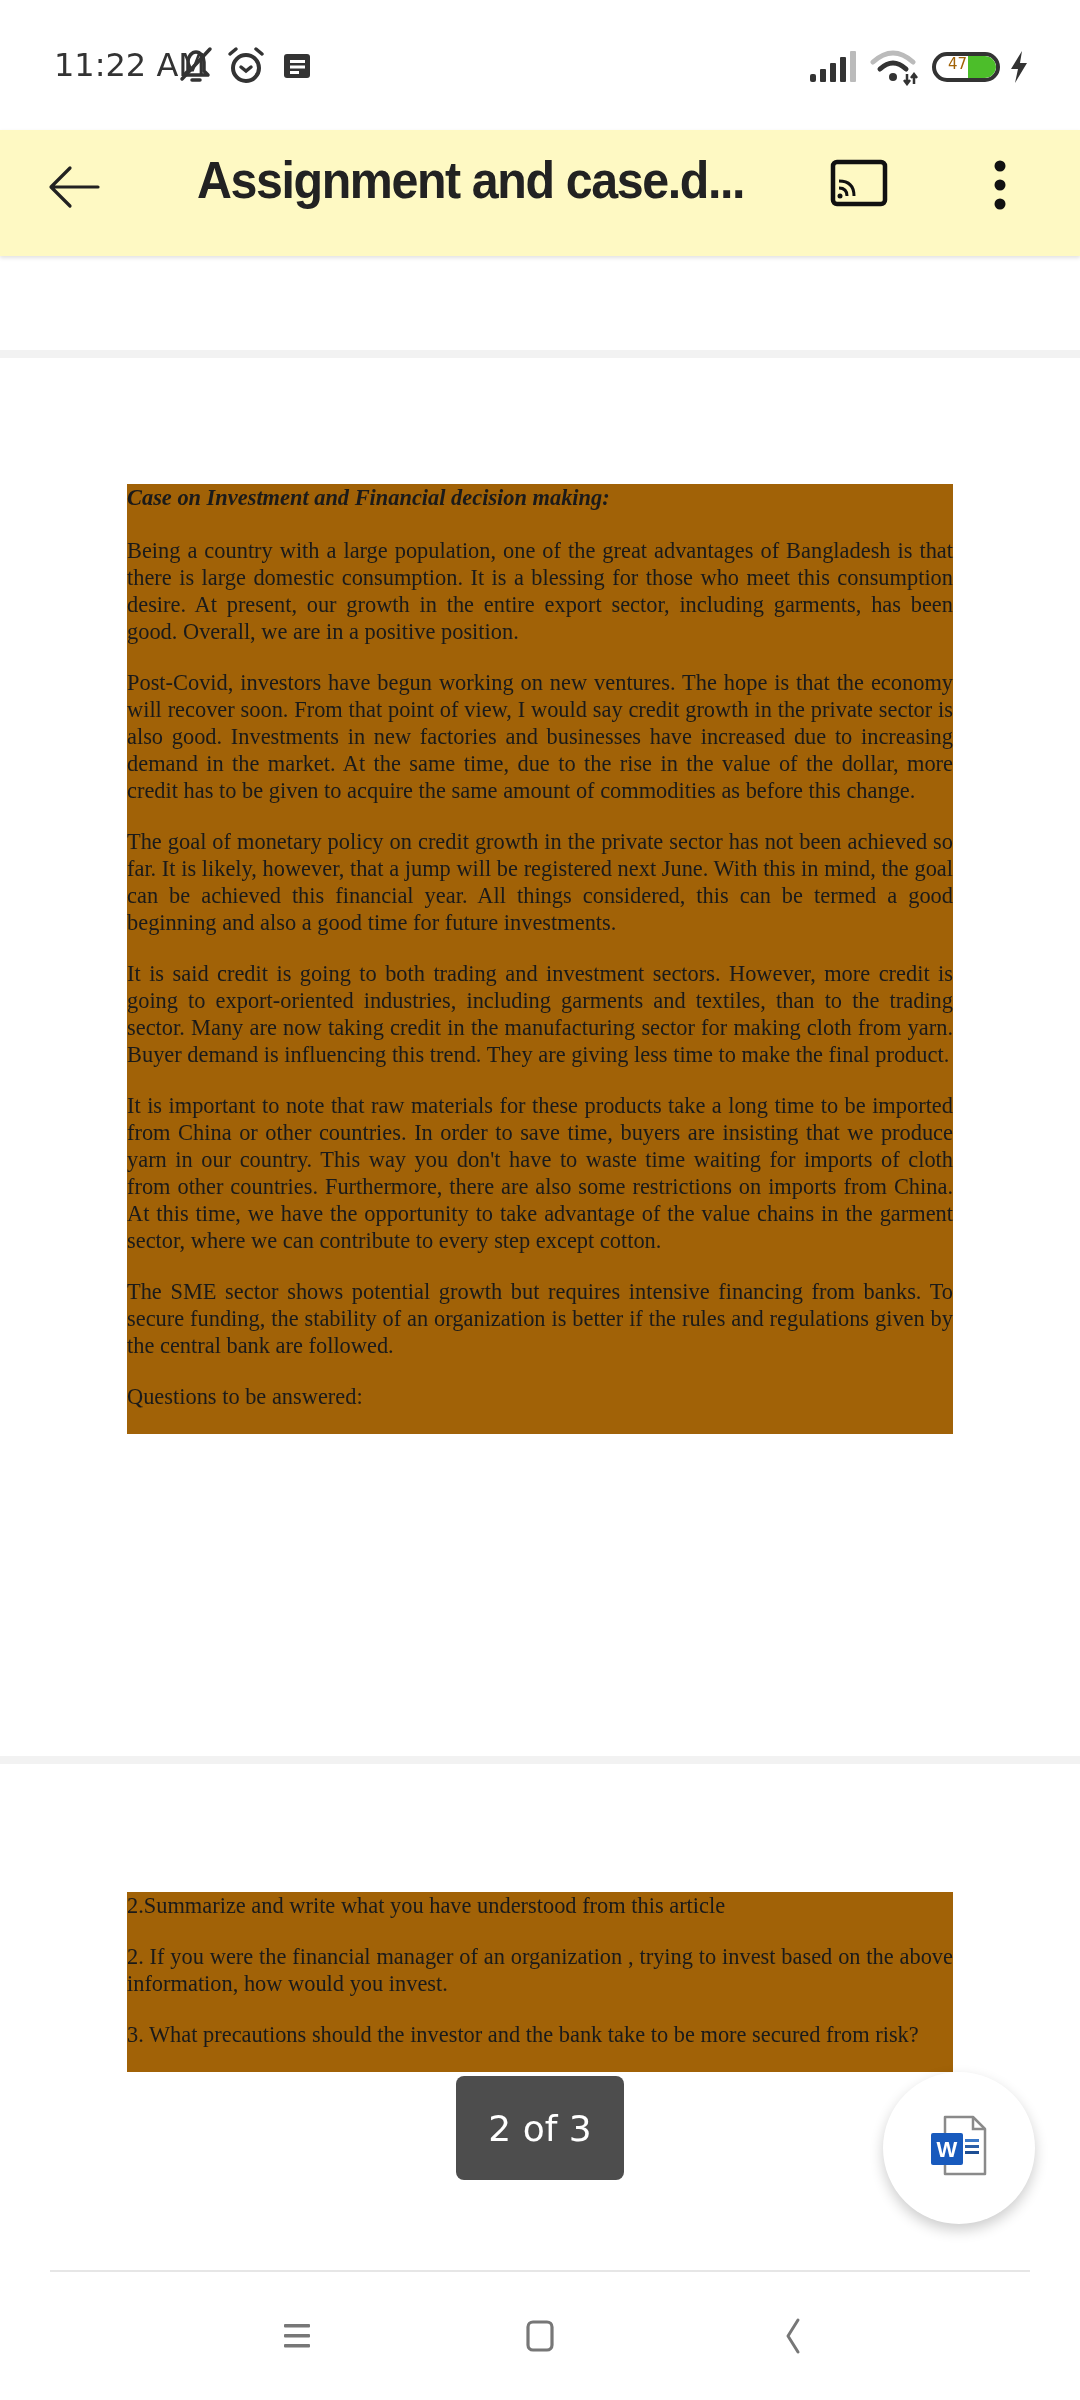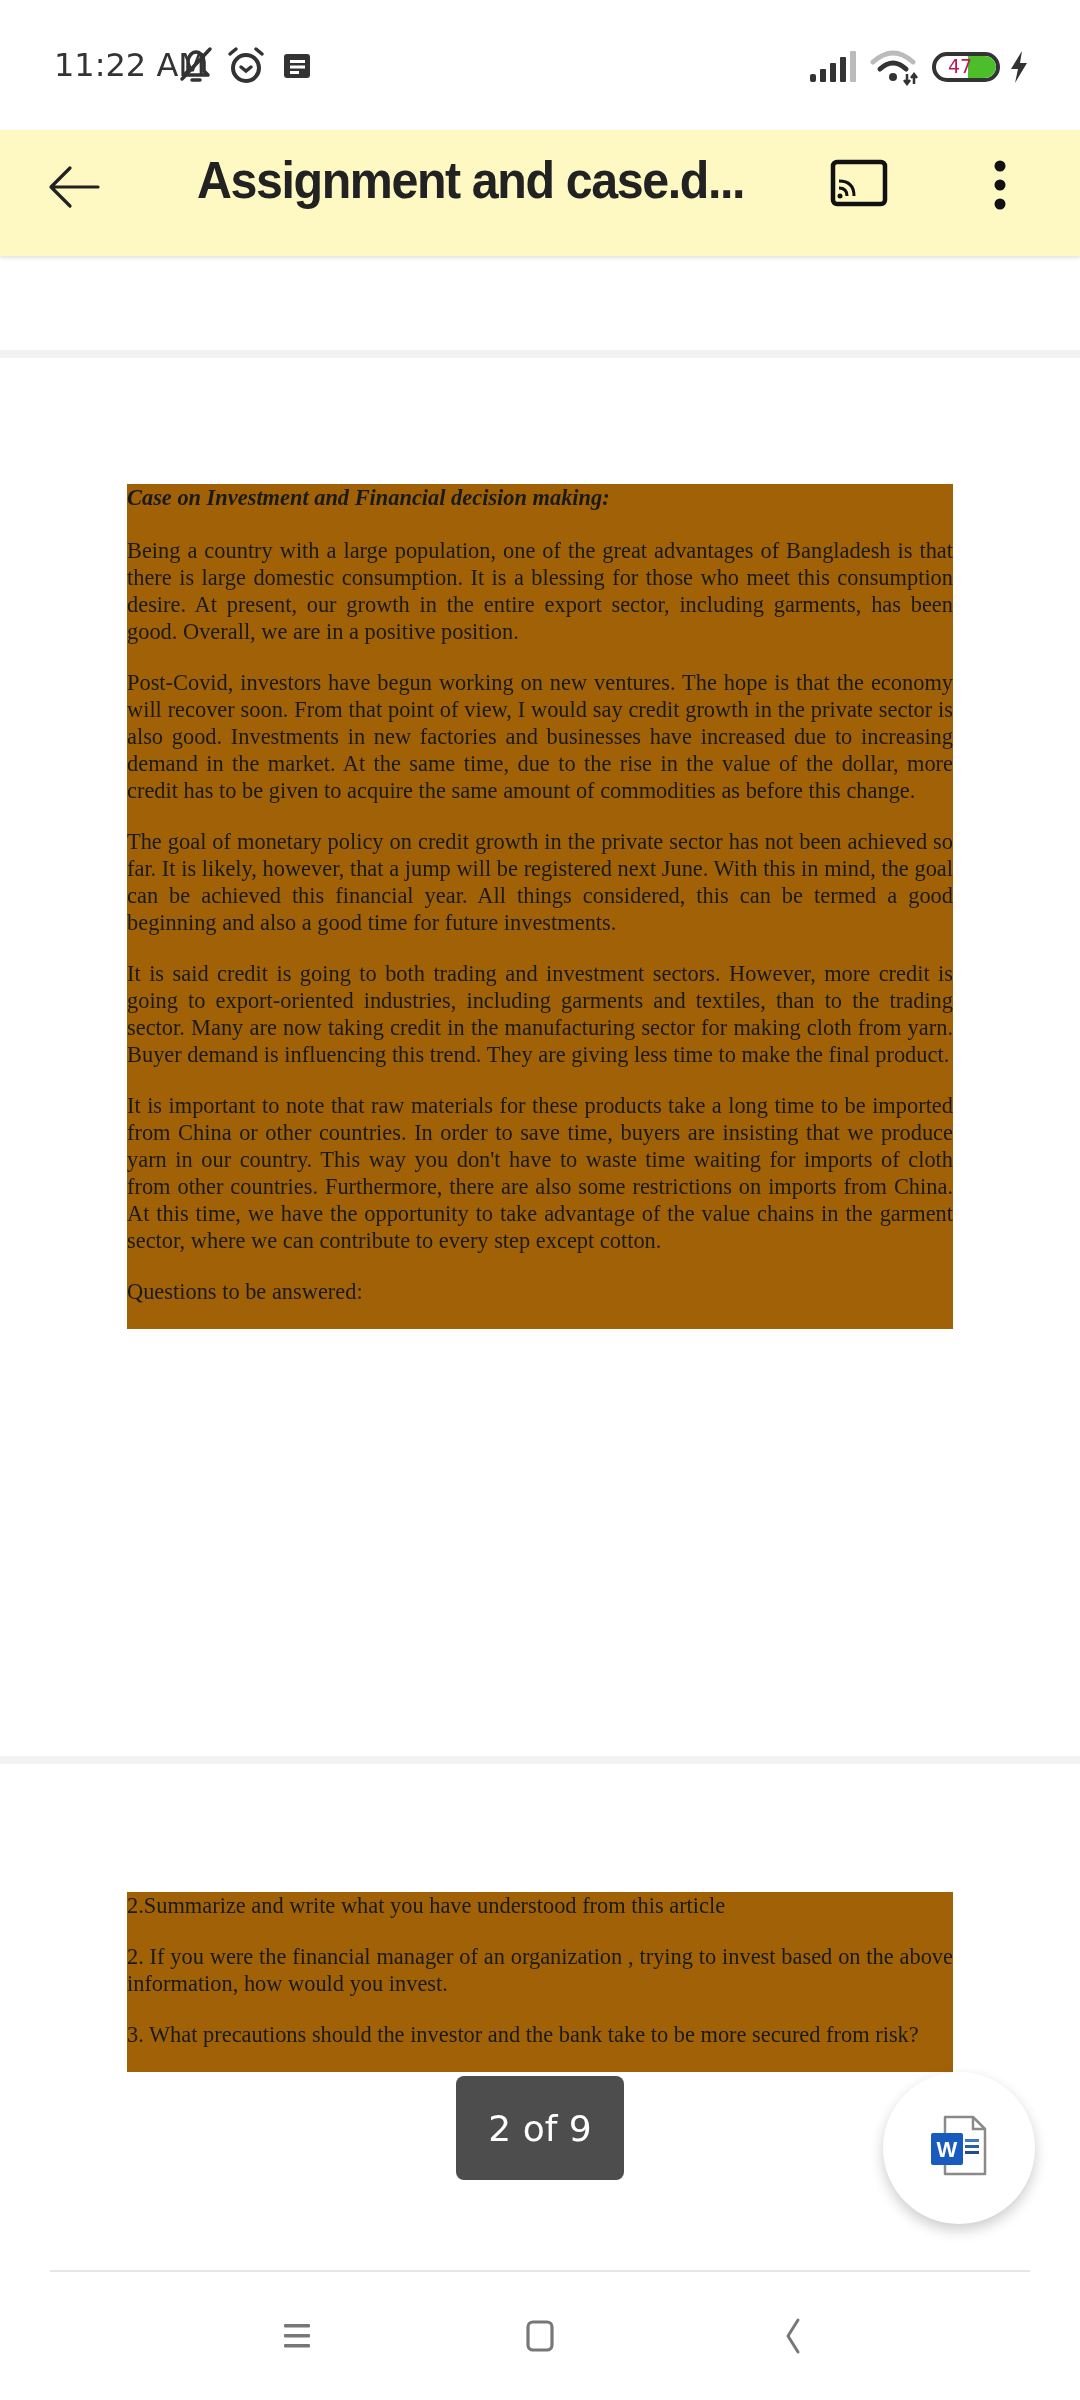--- a/index.html
+++ b/index.html
@@ -10,21 +10,21 @@
   .status-bar { position: absolute; left: 0; top: 0; width: 1080px; height: 130px; padding-left: 11px; }
   .status-time { position: absolute; left: 54px; top: 46px; font-family: "DejaVu Sans", sans-serif; font-size: 32px; color: #333; letter-spacing: 0px; }
   .sb-icon { position: absolute; top: 45px; }
   .sb-bell { left: 176px; }
   .sb-alarm { left: 225px; }
   .sb-note { left: 282px; top: 52px; }
   .sb-signal { left: 808px; top: 50px; }
   .sb-wifi { left: 870px; top: 48px; }
   .battery { position: absolute; left: 932px; top: 52px; width: 68px; height: 30px; border: 4px solid #333; border-radius: 16px; overflow: hidden; background: #fff; }
   .battery-fill { position: absolute; top: 0; bottom: 0; right: 0; background: #4cbe2a; border-radius: 0 12px 12px 0; }
-  .battery-text { position: absolute; left: 12px; top: -1px; font-family: "DejaVu Sans", sans-serif; font-size: 19px; color: #be185d; z-index: 2; }
+  .battery-text { position: absolute; left: 12px; top: -1px; font-family: "DejaVu Sans", sans-serif; font-size: 15px; color: #a16207; z-index: 2; }
   .sb-bolt { left: 1008px; top: 50px; }
 
   
   .app-bar { position: absolute; left: 0; top: 130px; width: 1080px; height: 126px; background: #fef9c3; box-shadow: 0 2px 4px rgba(0,0,0,0.12); z-index: 3; }
   .back-btn { position: absolute; left: 46px; top: 26px; width: 60px; height: 60px; }
   .doc-title { position: absolute; left: 197px; top: 20px; font-family: "Liberation Sans", sans-serif; font-weight: bold; font-size: 52px; color: #222; letter-spacing: -1.5px; white-space: nowrap; transform: scaleX(0.93); transform-origin: left center; }
   .cast-btn { position: absolute; left: 830px; top: 24px; width: 58px; height: 58px; }
   .more-btn { position: absolute; left: 985px; top: 20px; width: 30px; height: 70px; }
 
   
@@ -140,33 +140,34 @@
 <div class="viewer">
   <div class="page-gap" style="top:94px;"></div>
 
   <div class="page-text" style="top:228px;">
     <p class="case-heading">Case on Investment and Financial decision making:</p>
     <p>Being a country with a large population, one of the great advantages of Bangladesh is that there is large domestic consumption. It is a blessing for those who meet this consumption desire. At present, our growth in the entire export sector, including garments, has been good. Overall, we are in a positive position.</p>
     <p>Post-Covid, investors have begun working on new ventures. The hope is that the economy will recover soon. From that point of view, I would say credit growth in the private sector is also good. Investments in new factories and businesses have increased due to increasing demand in the market. At the same time, due to the rise in the value of the dollar, more credit has to be given to acquire the same amount of commodities as before this change.</p>
     <p>The goal of monetary policy on credit growth in the private sector has not been achieved so far. It is likely, however, that a jump will be registered next June. With this in mind, the goal can be achieved this financial year. All things considered, this can be termed a good beginning and also a good time for future investments.</p>
     <p>It is said credit is going to both trading and investment sectors. However, more credit is going to export-oriented industries, including garments and textiles, than to the trading sector. Many are now taking credit in the manufacturing sector for making cloth from yarn. Buyer demand is influencing this trend. They are giving less time to make the final product.</p>
     <p>It is important to note that raw materials for these products take a long time to be imported from China or other countries. In order to save time, buyers are insisting that we produce yarn in our country. This way you don't have to waste time waiting for imports of cloth from other countries. Furthermore, there are also some restrictions on imports from China. At this time, we have the opportunity to take advantage of the value chains in the garment sector, where we can contribute to every step except cotton.</p>
+    <p>The SME sector shows potential growth but requires intensive financing from banks. To secure funding, the stability of an organization is better if the rules and regulations given by the central bank are followed.</p>
     <p>Questions to be answered:</p>
   </div>
 
   <div class="page-gap" style="top:1500px;"></div>
 
   <div class="page-text" style="top:1636px;">
     <p>2.Summarize and write what you have understood from this article</p>
     <p>2. If you were the financial manager of an organization , trying to invest based on the above information, how would you invest.</p>
     <p>3. What precautions should the investor and the bank take to be more secured from risk?</p>
   </div>
 </div>
 
-<div class="page-indicator">2 of 9</div>
+<div class="page-indicator">2 of 3</div>
 
 <div class="fab">
   <svg width="60" height="66" viewBox="0 0 60 66">
     <path d="M16 3 L44 3 L56 15 L56 60 L16 60 Z" fill="#fff" stroke="#8a8a8a" stroke-width="2.5" stroke-linejoin="round"></path>
     <path d="M44 3 L44 15 L56 15" fill="none" stroke="#8a8a8a" stroke-width="2.5"></path>
     <rect x="36" y="25" width="14" height="3" fill="#3b79c9"></rect>
     <rect x="36" y="31" width="14" height="3" fill="#2a5fa8"></rect>
     <rect x="36" y="37" width="14" height="3" fill="#1d4e94"></rect>
     <rect x="2" y="19" width="32" height="32" rx="2" fill="#185abd"></rect>
     <text x="18" y="43" text-anchor="middle" font-family="Liberation Sans, sans-serif" font-weight="bold" font-size="22" fill="#fff">W</text>

